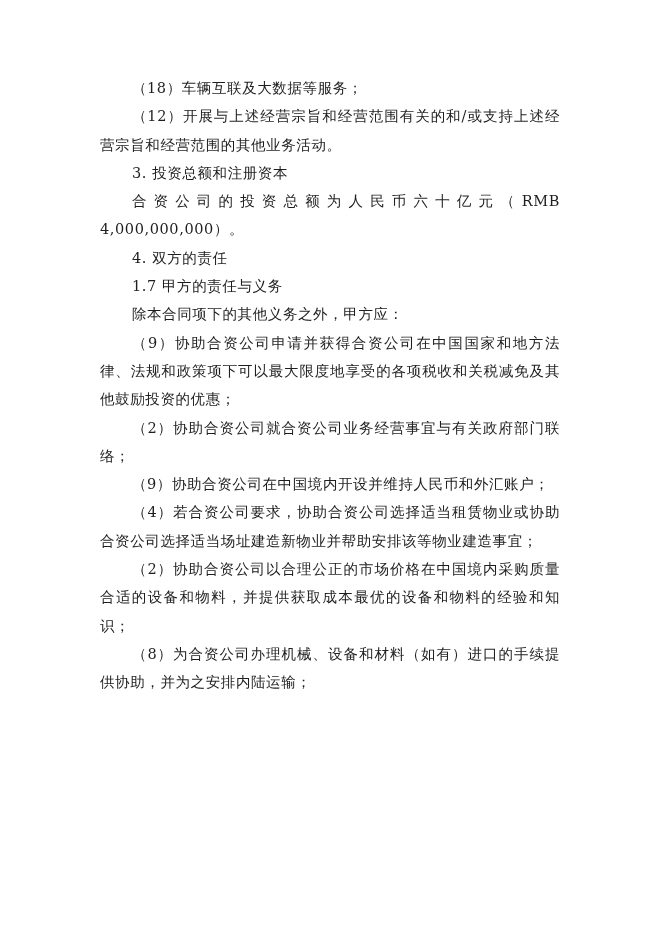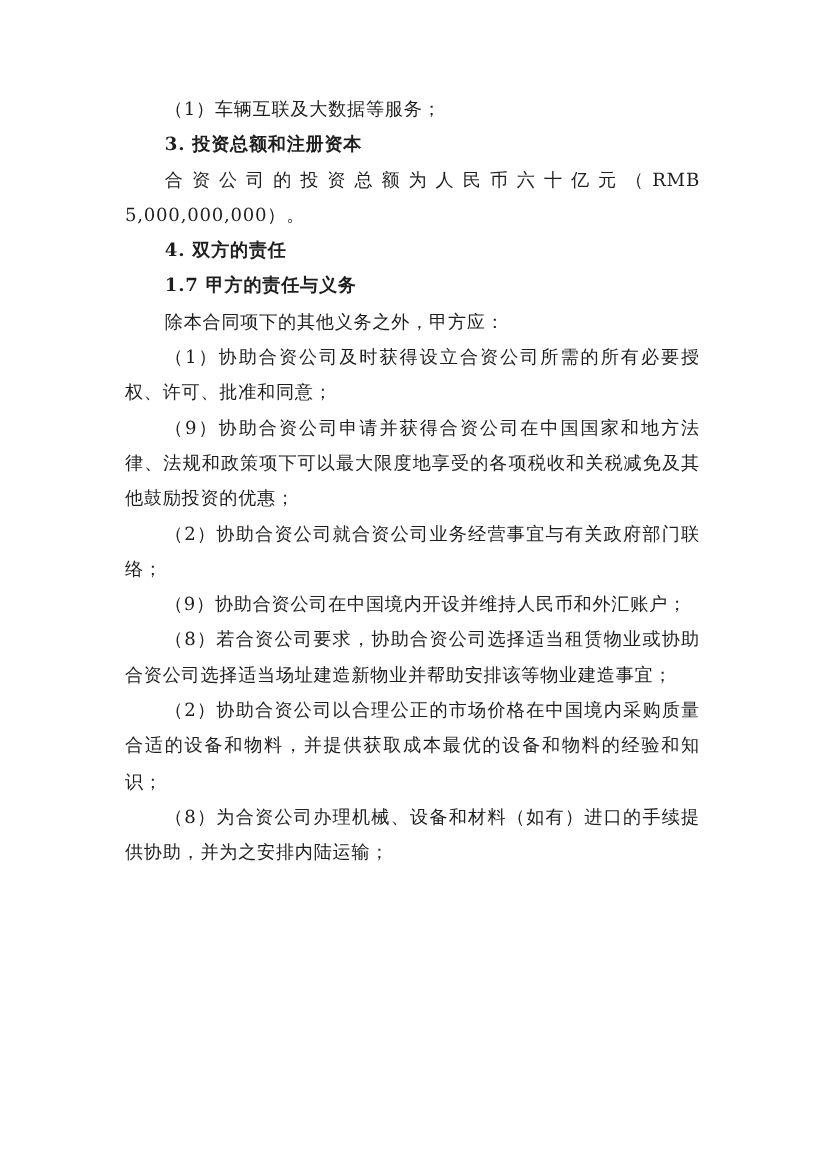--- a/index.html
+++ b/index.html
@@ -24,34 +24,33 @@
       line-height: 28.3px;
       letter-spacing: 0.6px;
     }
     .para {
       margin: 0;
       text-indent: 2.2em;
       text-align: justify;
     }
     .para.heading {
       text-indent: 2.2em;
-      font-weight: bold;
     }
   </style>
 </head>
 <body>
 
 <div class="page">
-  <p class="para">（1）车辆互联及大数据等服务；</p>
+  <p class="para">（18）车辆互联及大数据等服务；</p>
+  <p class="para">（12）开展与上述经营宗旨和经营范围有关的和/或支持上述经营宗旨和经营范围的其他业务活动。</p>
   <p class="para heading">3. 投资总额和注册资本</p>
-  <p class="para">合资公司的投资总额为人民币六十亿元（RMB 5,000,000,000）。</p>
+  <p class="para">合资公司的投资总额为人民币六十亿元（RMB 4,000,000,000）。</p>
   <p class="para heading">4. 双方的责任</p>
   <p class="para heading">1.7 甲方的责任与义务</p>
   <p class="para">除本合同项下的其他义务之外，甲方应：</p>
-  <p class="para">（1）协助合资公司及时获得设立合资公司所需的所有必要授权、许可、批准和同意；</p>
   <p class="para">（9）协助合资公司申请并获得合资公司在中国国家和地方法律、法规和政策项下可以最大限度地享受的各项税收和关税减免及其他鼓励投资的优惠；</p>
   <p class="para">（2）协助合资公司就合资公司业务经营事宜与有关政府部门联络；</p>
   <p class="para">（9）协助合资公司在中国境内开设并维持人民币和外汇账户；</p>
-  <p class="para">（8）若合资公司要求，协助合资公司选择适当租赁物业或协助合资公司选择适当场址建造新物业并帮助安排该等物业建造事宜；</p>
+  <p class="para">（4）若合资公司要求，协助合资公司选择适当租赁物业或协助合资公司选择适当场址建造新物业并帮助安排该等物业建造事宜；</p>
   <p class="para">（2）协助合资公司以合理公正的市场价格在中国境内采购质量合适的设备和物料，并提供获取成本最优的设备和物料的经验和知识；</p>
   <p class="para">（8）为合资公司办理机械、设备和材料（如有）进口的手续提供协助，并为之安排内陆运输；</p>
 
 </div>
 
 </body></html>

